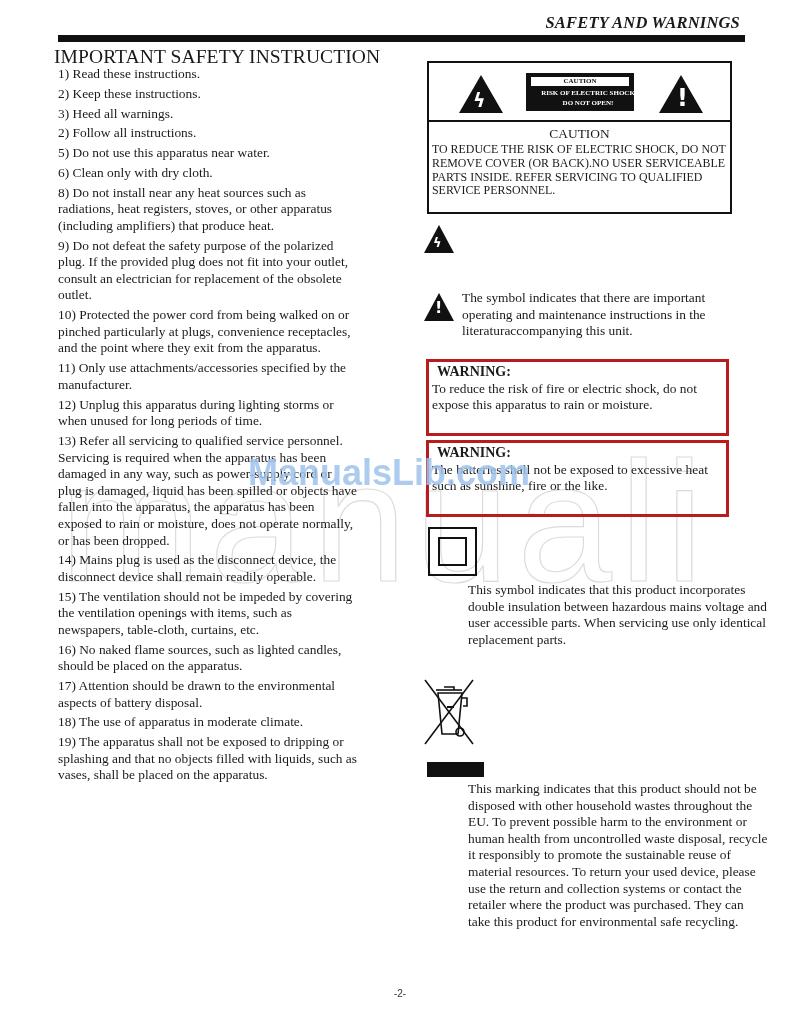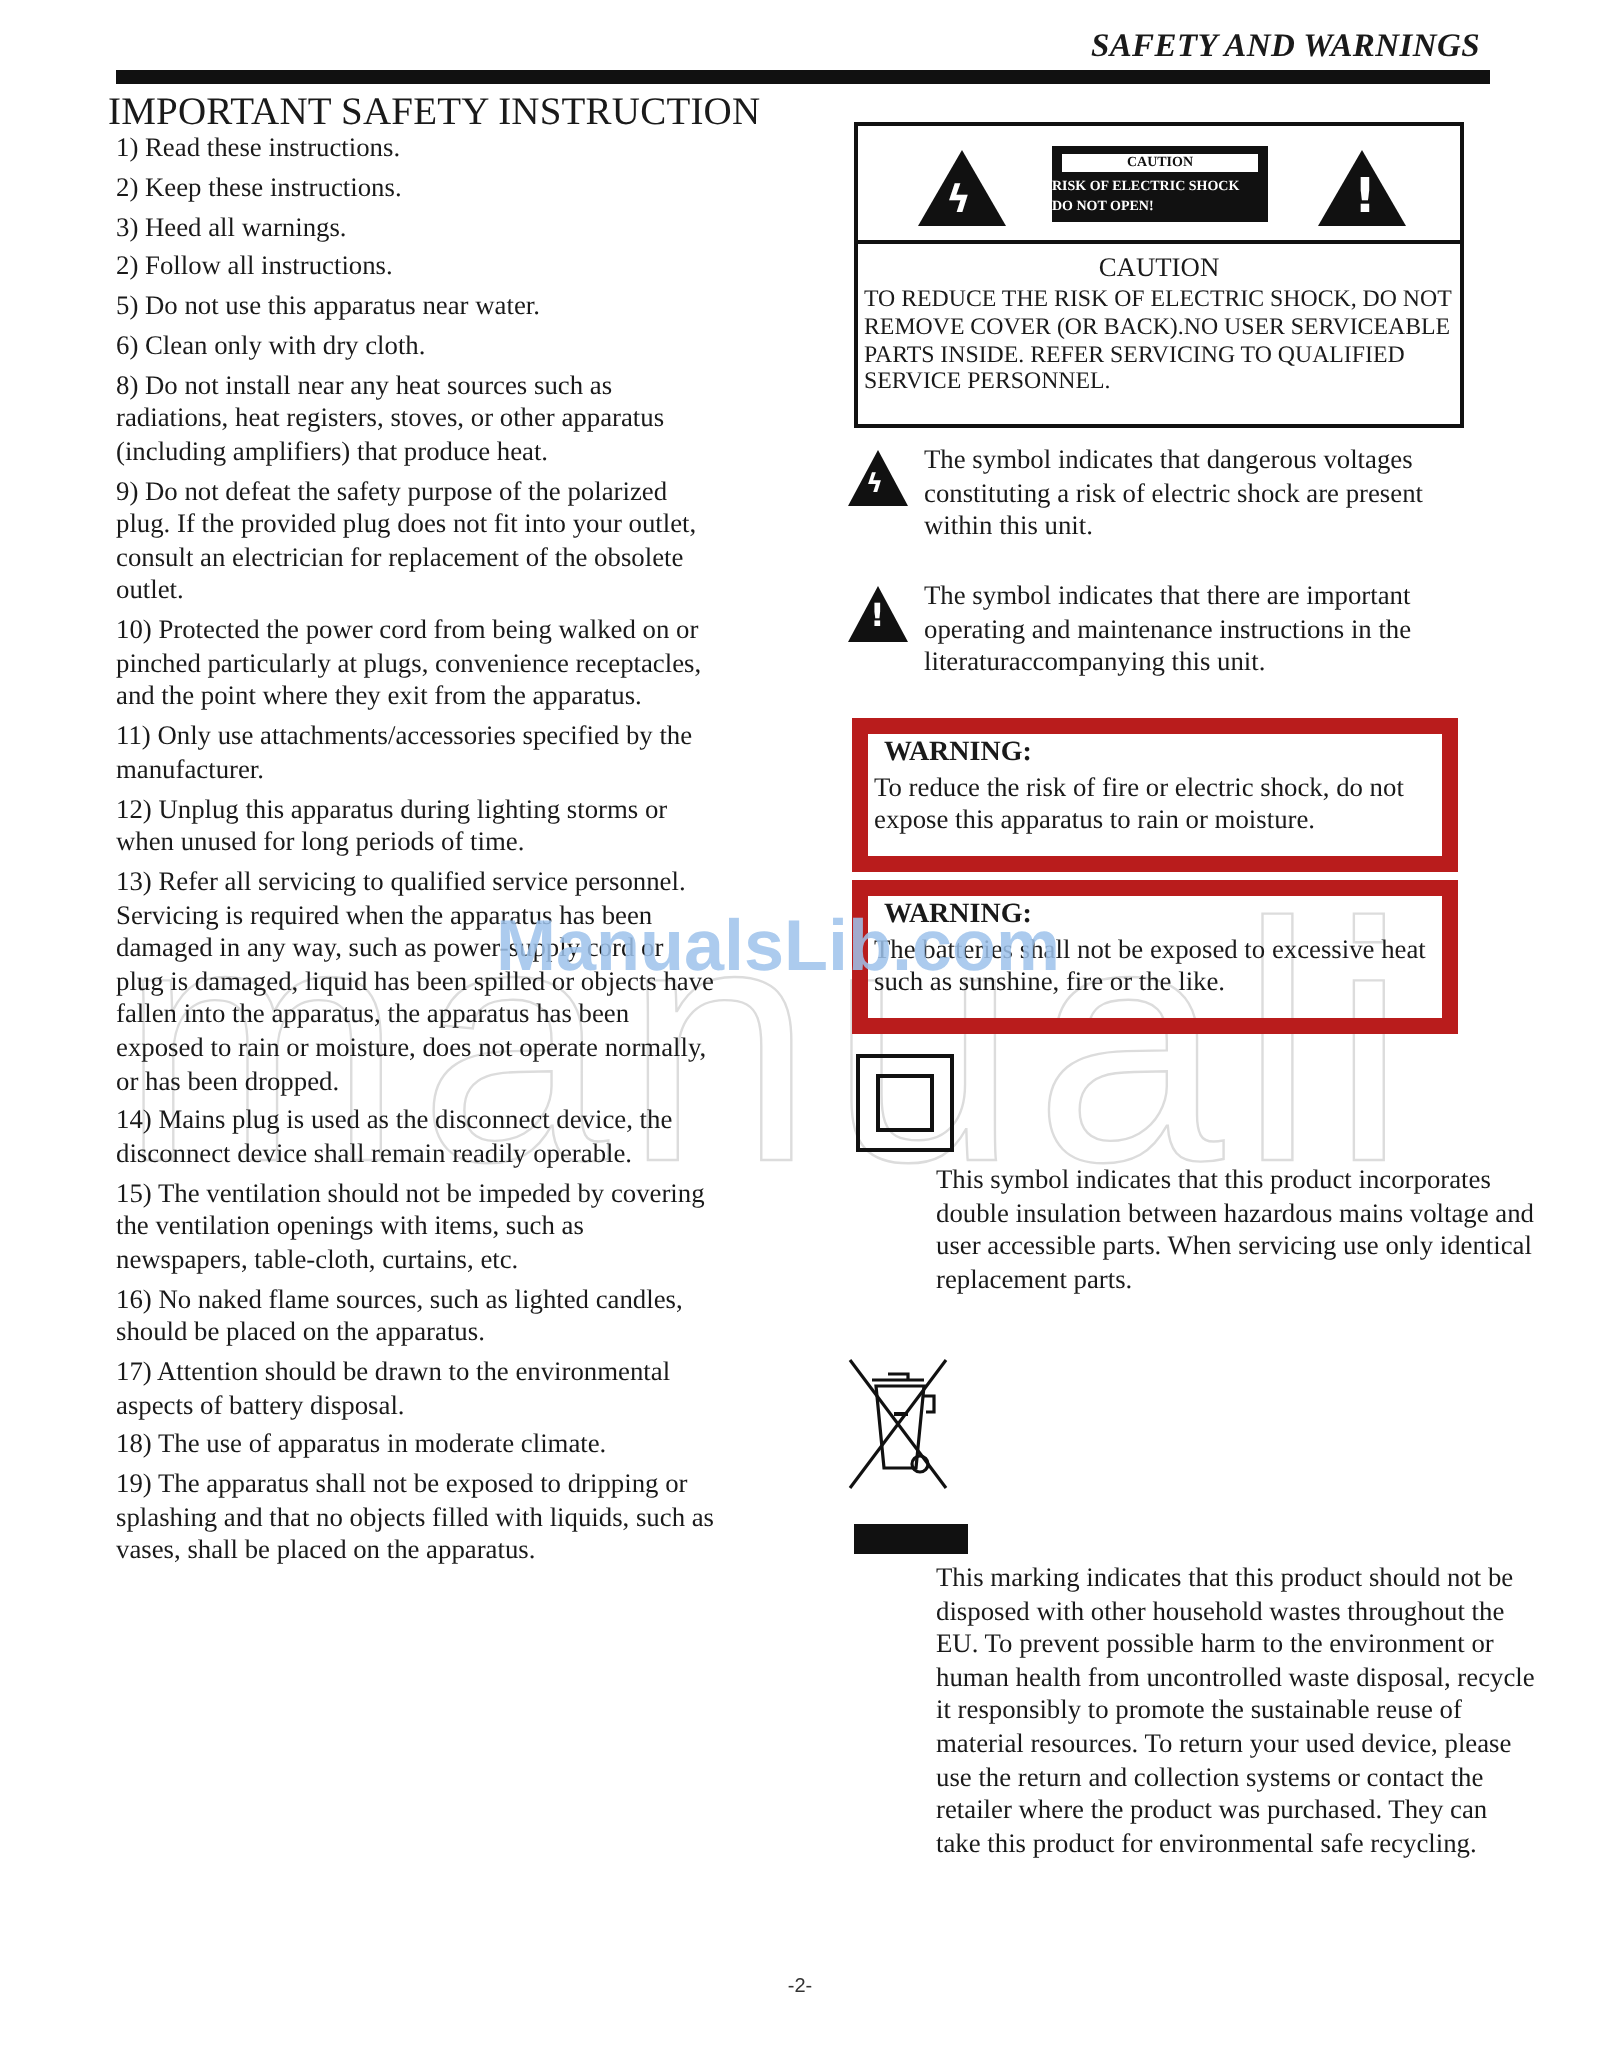--- a/index.html
+++ b/index.html
@@ -20,30 +20,30 @@
   .caution-top { position: absolute; left: 0; top: 0; width: 301px; height: 57px; border-bottom: 2px solid #111; }
   .tri { position: absolute; width: 0; height: 0; }
   .tri-left { left: 30px; top: 12px; border-left: 22px solid transparent; border-right: 22px solid transparent; border-bottom: 38px solid #111; }
   .tri-right { left: 230px; top: 12px; border-left: 22px solid transparent; border-right: 22px solid transparent; border-bottom: 38px solid #111; }
   .tri-glyph { position: absolute; color: #fff; font-family: "DejaVu Sans", sans-serif; font-weight: bold; }
   .bolt-glyph { left: 44px; top: 26px; font-size: 19px; }
   .excl-glyph { left: 248px; top: 21px; font-size: 24px; }
   .caution-label-box { position: absolute; left: 97px; top: 10px; width: 108px; height: 38px; background: #111; }
   .caution-label-inner { position: absolute; left: 4px; top: 3px; width: 100px; height: 11px; background: #fff; border: 1px solid #111; box-sizing: border-box;
                          font-size: 7px; font-weight: bold; text-align: center; line-height: 9px; color: #111; }
-  .caution-label-line { position: absolute; left: 0; width: 124px; color: #fff; font-size: 7px; font-weight: bold; line-height: 9px; }
+  .caution-label-line { position: absolute; left: 0; width: 124px; text-align: center; color: #fff; font-size: 7px; font-weight: bold; line-height: 9px; }
   .caution-heading { position: absolute; left: 0; top: 63px; width: 301px; text-align: center; font-size: 13.4px; }
   .caution-body { position: absolute; left: 3px; top: 80px; width: 296px; font-size: 11.9px; line-height: 13.8px; }
 
   .symbol-row { left: 424px; width: 312px; font-size: 13.4px; line-height: 16.6px; }
   .symbol-row .sym-text { margin-left: 38px; }
   .small-tri { position: absolute; left: 0; top: 3px; width: 0; height: 0; border-left: 15px solid transparent; border-right: 15px solid transparent; border-bottom: 28px solid #111; }
   .small-glyph { position: absolute; color: #fff; font-family: "DejaVu Sans", sans-serif; font-weight: bold; }
 
-  .warn-box { left: 426px; width: 303px; border: 8px solid #b91c1c; font-size: 13.4px; line-height: 16.6px; padding: 2px 0 0 3px; box-sizing: border-box; }
+  .warn-box { left: 426px; width: 303px; border: 3px solid #b91c1c; font-size: 13.4px; line-height: 16.6px; padding: 2px 0 0 3px; box-sizing: border-box; }
   .warn-box .warn-title { font-weight: bold; margin-left: 5px; font-size: 14px; }
 
   .dbl-outer { left: 428px; top: 527px; width: 45px; height: 45px; border: 2px solid #111; }
   .dbl-inner { position: absolute; left: 8px; top: 8px; width: 25px; height: 25px; border: 2px solid #111; }
 
   .para { left: 420px; width: 300px; font-size: 13.4px; line-height: 16.6px; margin-left: 48px; }
 
   .weee { left: 420px; top: 676px; width: 58px; height: 72px; }
   .weee-bar { left: 427px; top: 762px; width: 57px; height: 15px; background: #111; }
 
@@ -95,21 +95,20 @@
     <div class="tri tri-right"></div>
     <div class="tri-glyph excl-glyph">!</div>
   </div>
   <div class="caution-heading">CAUTION</div>
   <div class="caution-body">TO REDUCE THE RISK OF ELECTRIC SHOCK, DO NOT  REMOVE COVER (OR BACK).NO  USER SERVICEABLE PARTS INSIDE. REFER SERVICING TO QUALIFIED SERVICE PERSONNEL.</div>
 </div>
 
 <div class="abs symbol-row" style="top:222px">
   <div class="small-tri"></div>
   <div class="small-glyph" style="left:9px;top:13px;font-size:13px">ϟ</div>
-  <div class="sym-text">The symbol indicates that dangerous voltages  constituting a risk of electric shock are present within this unit.</div>
 </div>
 <div class="abs symbol-row" style="top:290px">
   <div class="small-tri"></div>
   <div class="small-glyph" style="left:11px;top:10px;font-size:16px">!</div>
   <div class="sym-text">The symbol indicates that there  are important operating and maintenance instructions in the literaturaccompanying this unit.</div>
 </div>
 
 <div class="abs warn-box" style="top:359px;height:77px">
   <div class="warn-title">WARNING:</div>
   <div>To reduce the risk of fire or electric shock, do not expose this apparatus to rain or moisture.</div>

